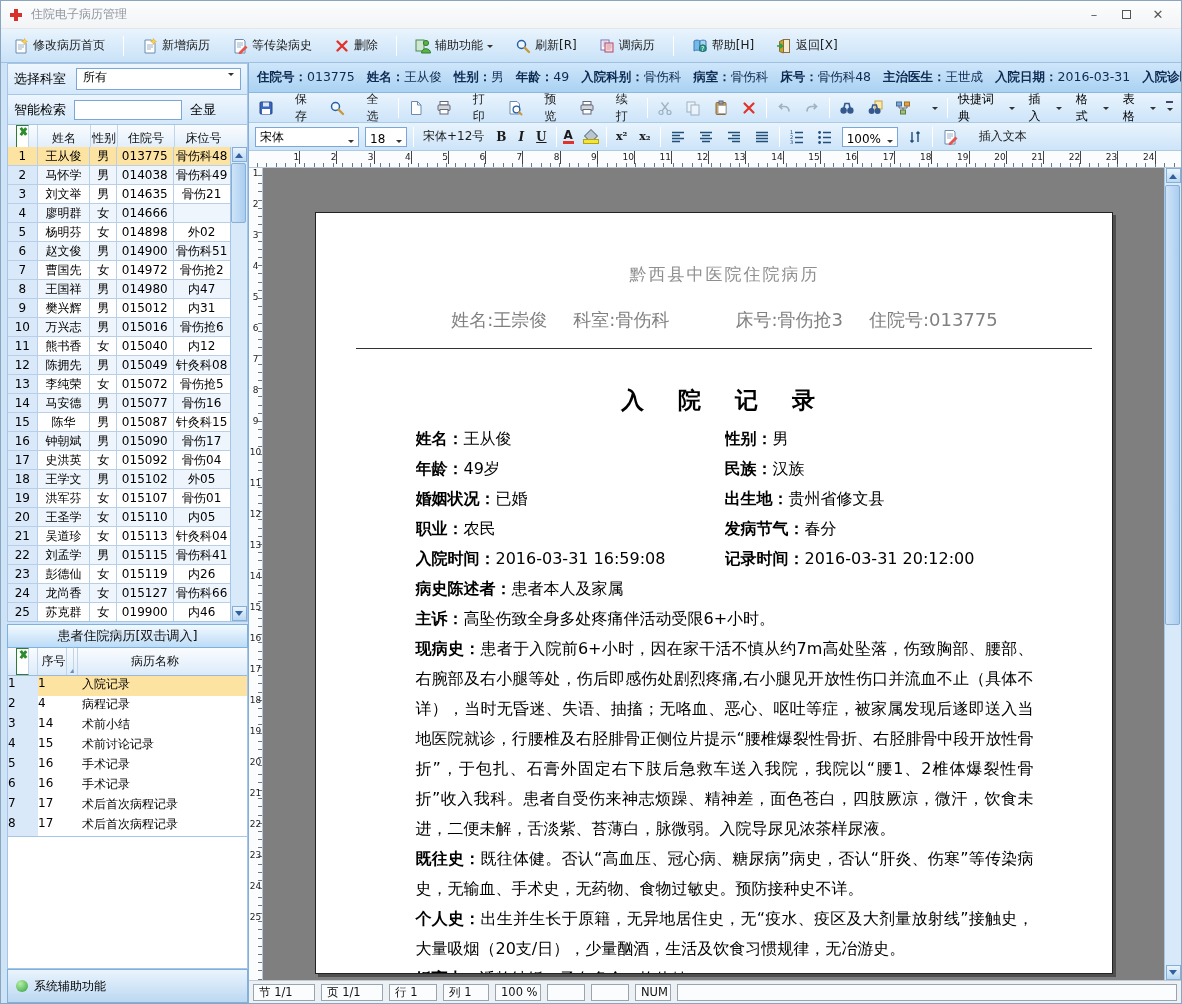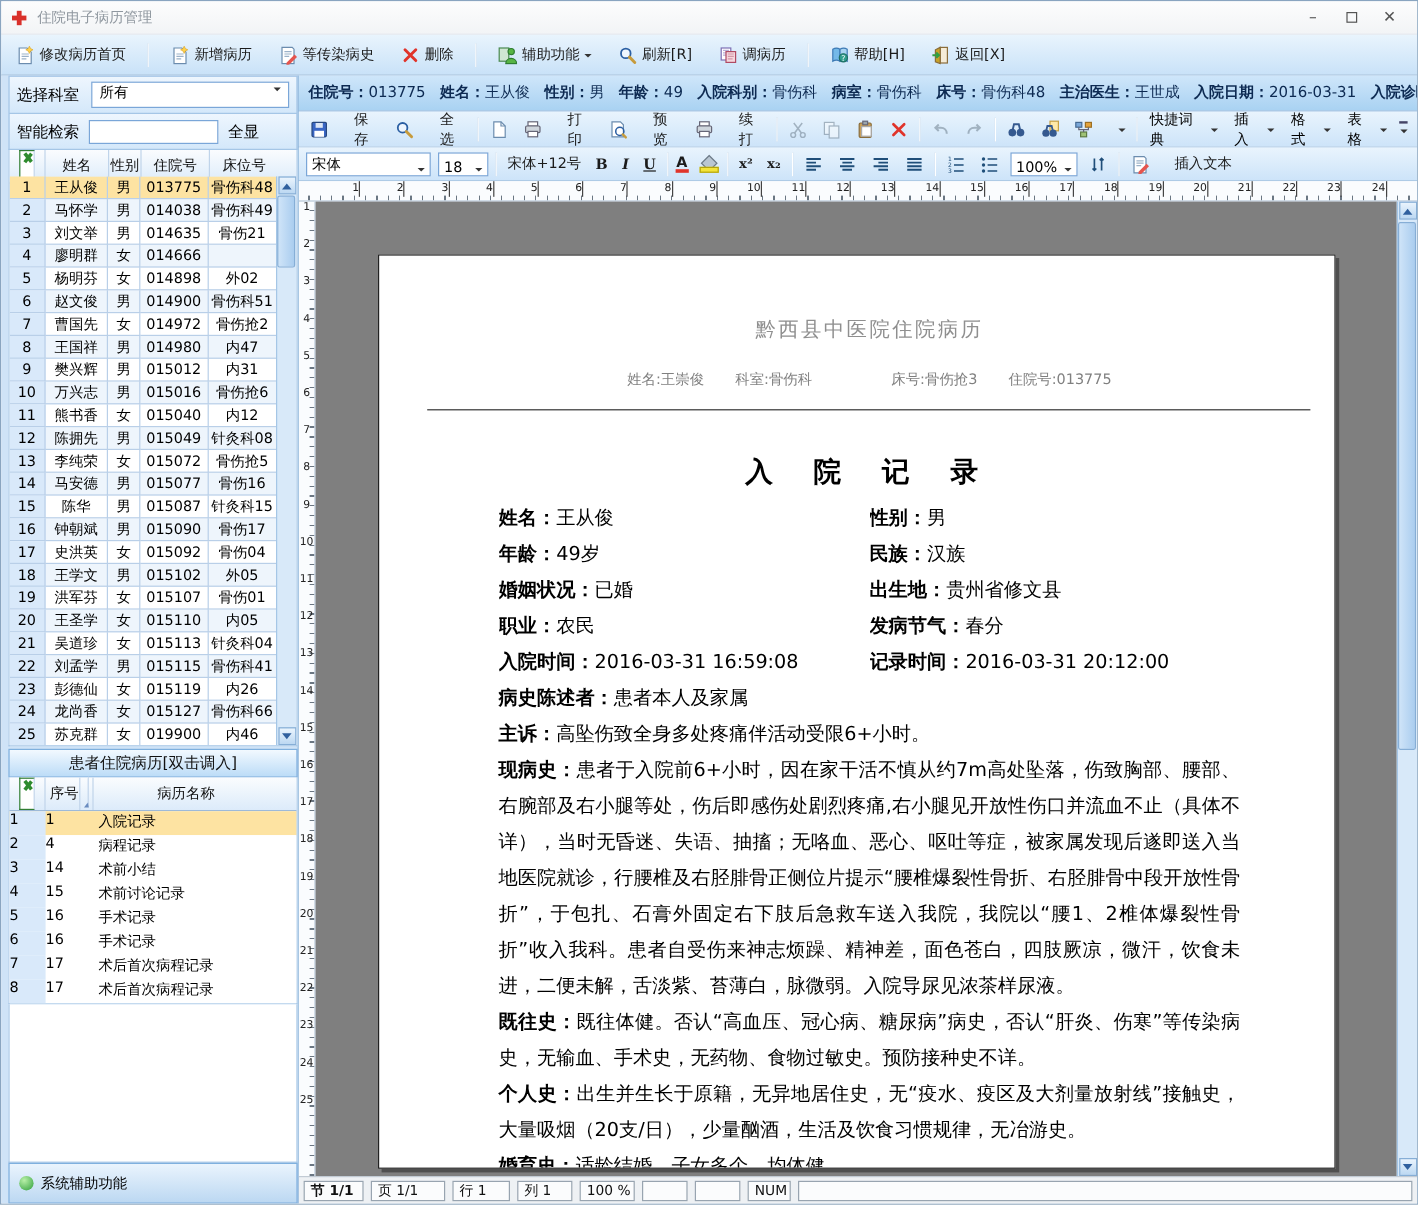--- a/index.html
+++ b/index.html
@@ -104,38 +104,38 @@
   .docwrap{flex:1;display:flex;min-height:0;}
   .vruler{width:14px;flex:none;background:#fafcfe;border-right:1px solid #b7c7d8;overflow:hidden;
     background-image:repeating-linear-gradient(to bottom,transparent 0 7px,#6a7682 7px 8px,transparent 8px 8.2px);
     background-size:4px 100%;background-position:right 0;background-repeat:no-repeat;}
   .vu{height:31px;font-size:9px;color:#222;text-align:center;display:block;}
 
   
   .docarea{flex:1;background:#7f7f7f;overflow:hidden;position:relative;}
   .page{width:798px;height:762px;background:#fff;border:1px solid #222;margin:44px auto 0;box-shadow:3px 3px 0 #4f4f4f;padding:50px 78px 10px 100px;overflow:hidden;font-family:"DejaVu Serif","Liberation Serif",serif;color:#000;}
   .hosp-title{text-align:center;color:#8f8f8f;font-size:17px;letter-spacing:2px;}
-  .doc-headline{display:flex;gap:26px;justify-content:center;color:#808080;font-size:12px;margin-top:22px;}
+  .doc-headline{display:flex;gap:26px;justify-content:center;color:#808080;font-size:18px;margin-top:22px;}
   .doc-headline .hf{white-space:nowrap;}
   .doc-headline .hf:nth-child(2){margin-right:40px;}
   .doc-hr{border:none;border-top:1px solid #333;margin:16px -58px 0 -60px;}
   .big-title{text-align:center;font-size:23px;font-weight:bold;letter-spacing:13px;margin:36px 0 8px;}
   .frow{display:flex;line-height:30px;font-size:16px;}
   .fcol{width:50%;white-space:nowrap;overflow:hidden;}
   .flab,.plab{font-weight:bold;}
   .para{line-height:30px;font-size:16px;text-align:justify;}
   .ptxt{}
 
   .dscroll{width:17px;flex:none;background:#d8e9f9;border-left:1px solid #a5c6e6;position:relative;display:flex;flex-direction:column;justify-content:space-between;align-items:center;}
   .dthumb{position:absolute;top:17px;left:0;height:440px;}
 
   
   .statusbar{height:23px;background:#eef1f4;border-top:1px solid #c2cbd4;display:flex;align-items:center;gap:6px;padding:0 4px;flex:none;}
   .sbc{height:17px;border:1px solid #98a4b0;background:#fbfcfd;font-size:11.5px;display:flex;align-items:center;padding:0 5px;color:#111;white-space:nowrap;}
-  .sb0{width:50px;font-weight:bold;}.sb1{width:62px;}.sb2{width:48px;}.sb3{width:46px;}.sb4{width:46px;}.sb5{width:38px;}.sb6{width:38px;}.sb7{width:36px;}.sb8{flex:1;}
+  .sb0{width:62px;}.sb1{width:62px;}.sb2{width:48px;}.sb3{width:46px;}.sb4{width:46px;}.sb5{width:38px;}.sb6{width:38px;}.sb7{width:36px;}.sb8{flex:1;}
 
   svg{display:block;}
 </style>
 </head>
 <body>
 
 <div id="app">
 
   <div class="titlebar">
     <span class="cross"></span>

